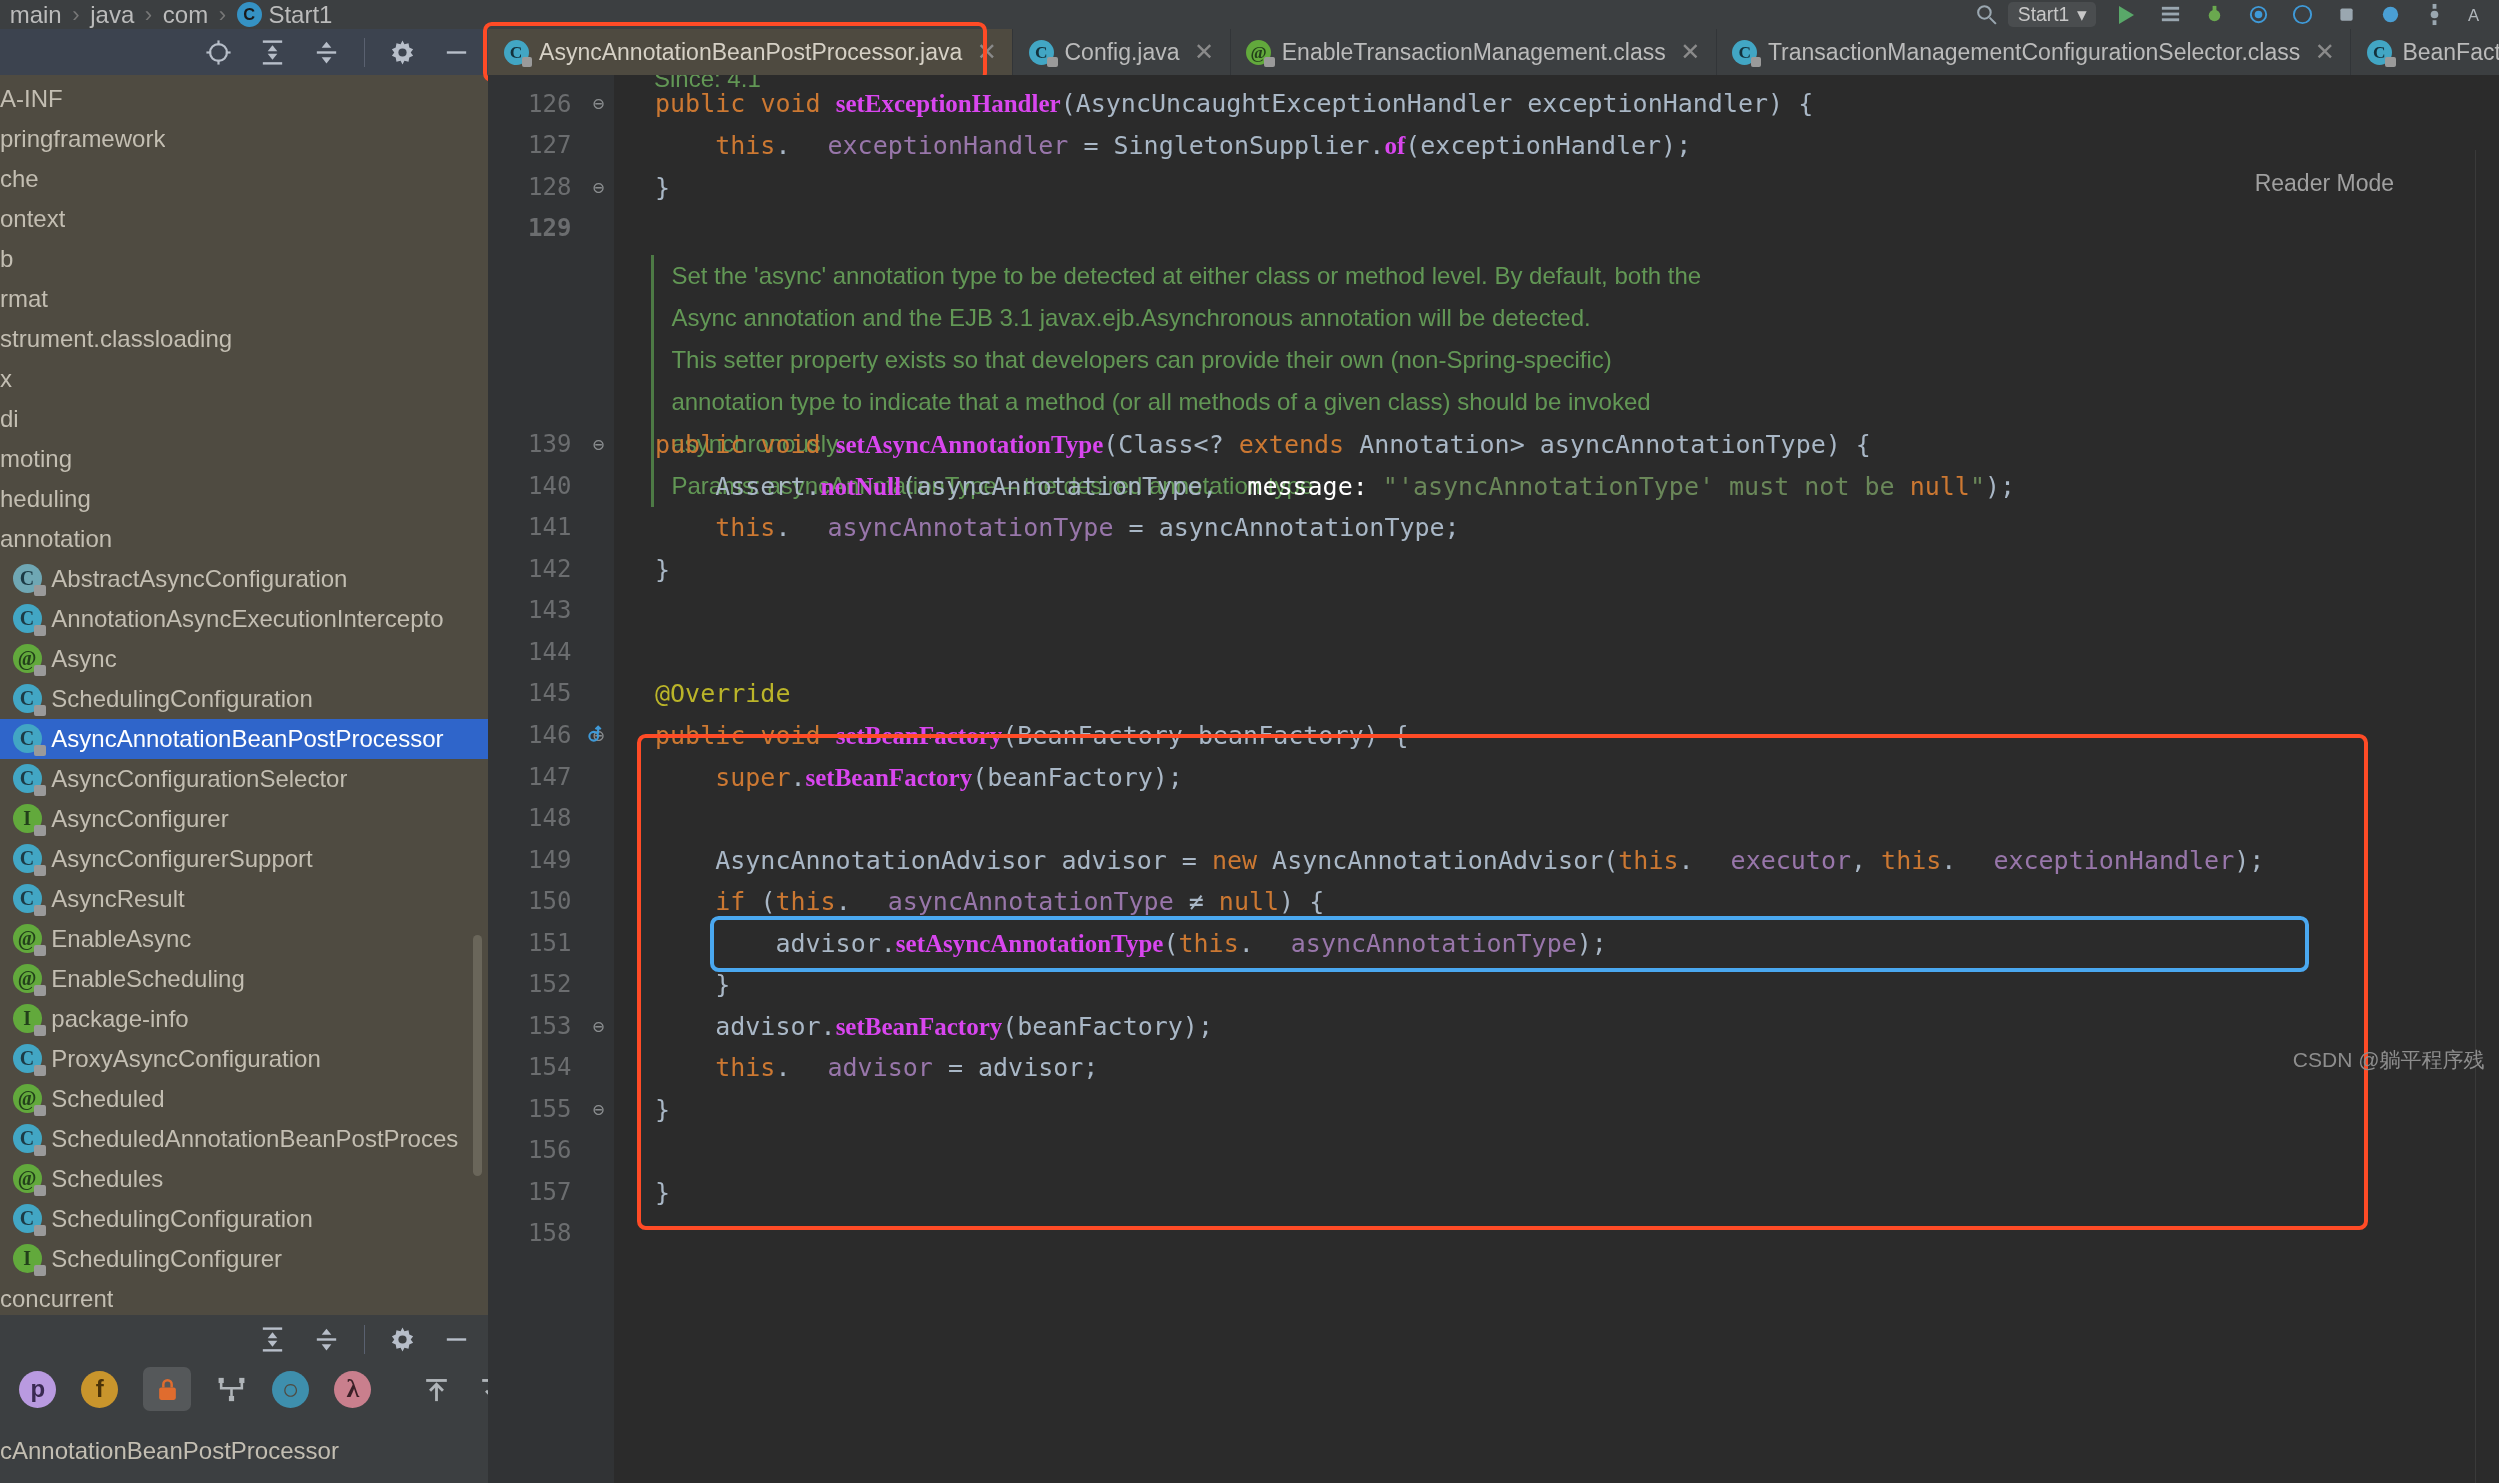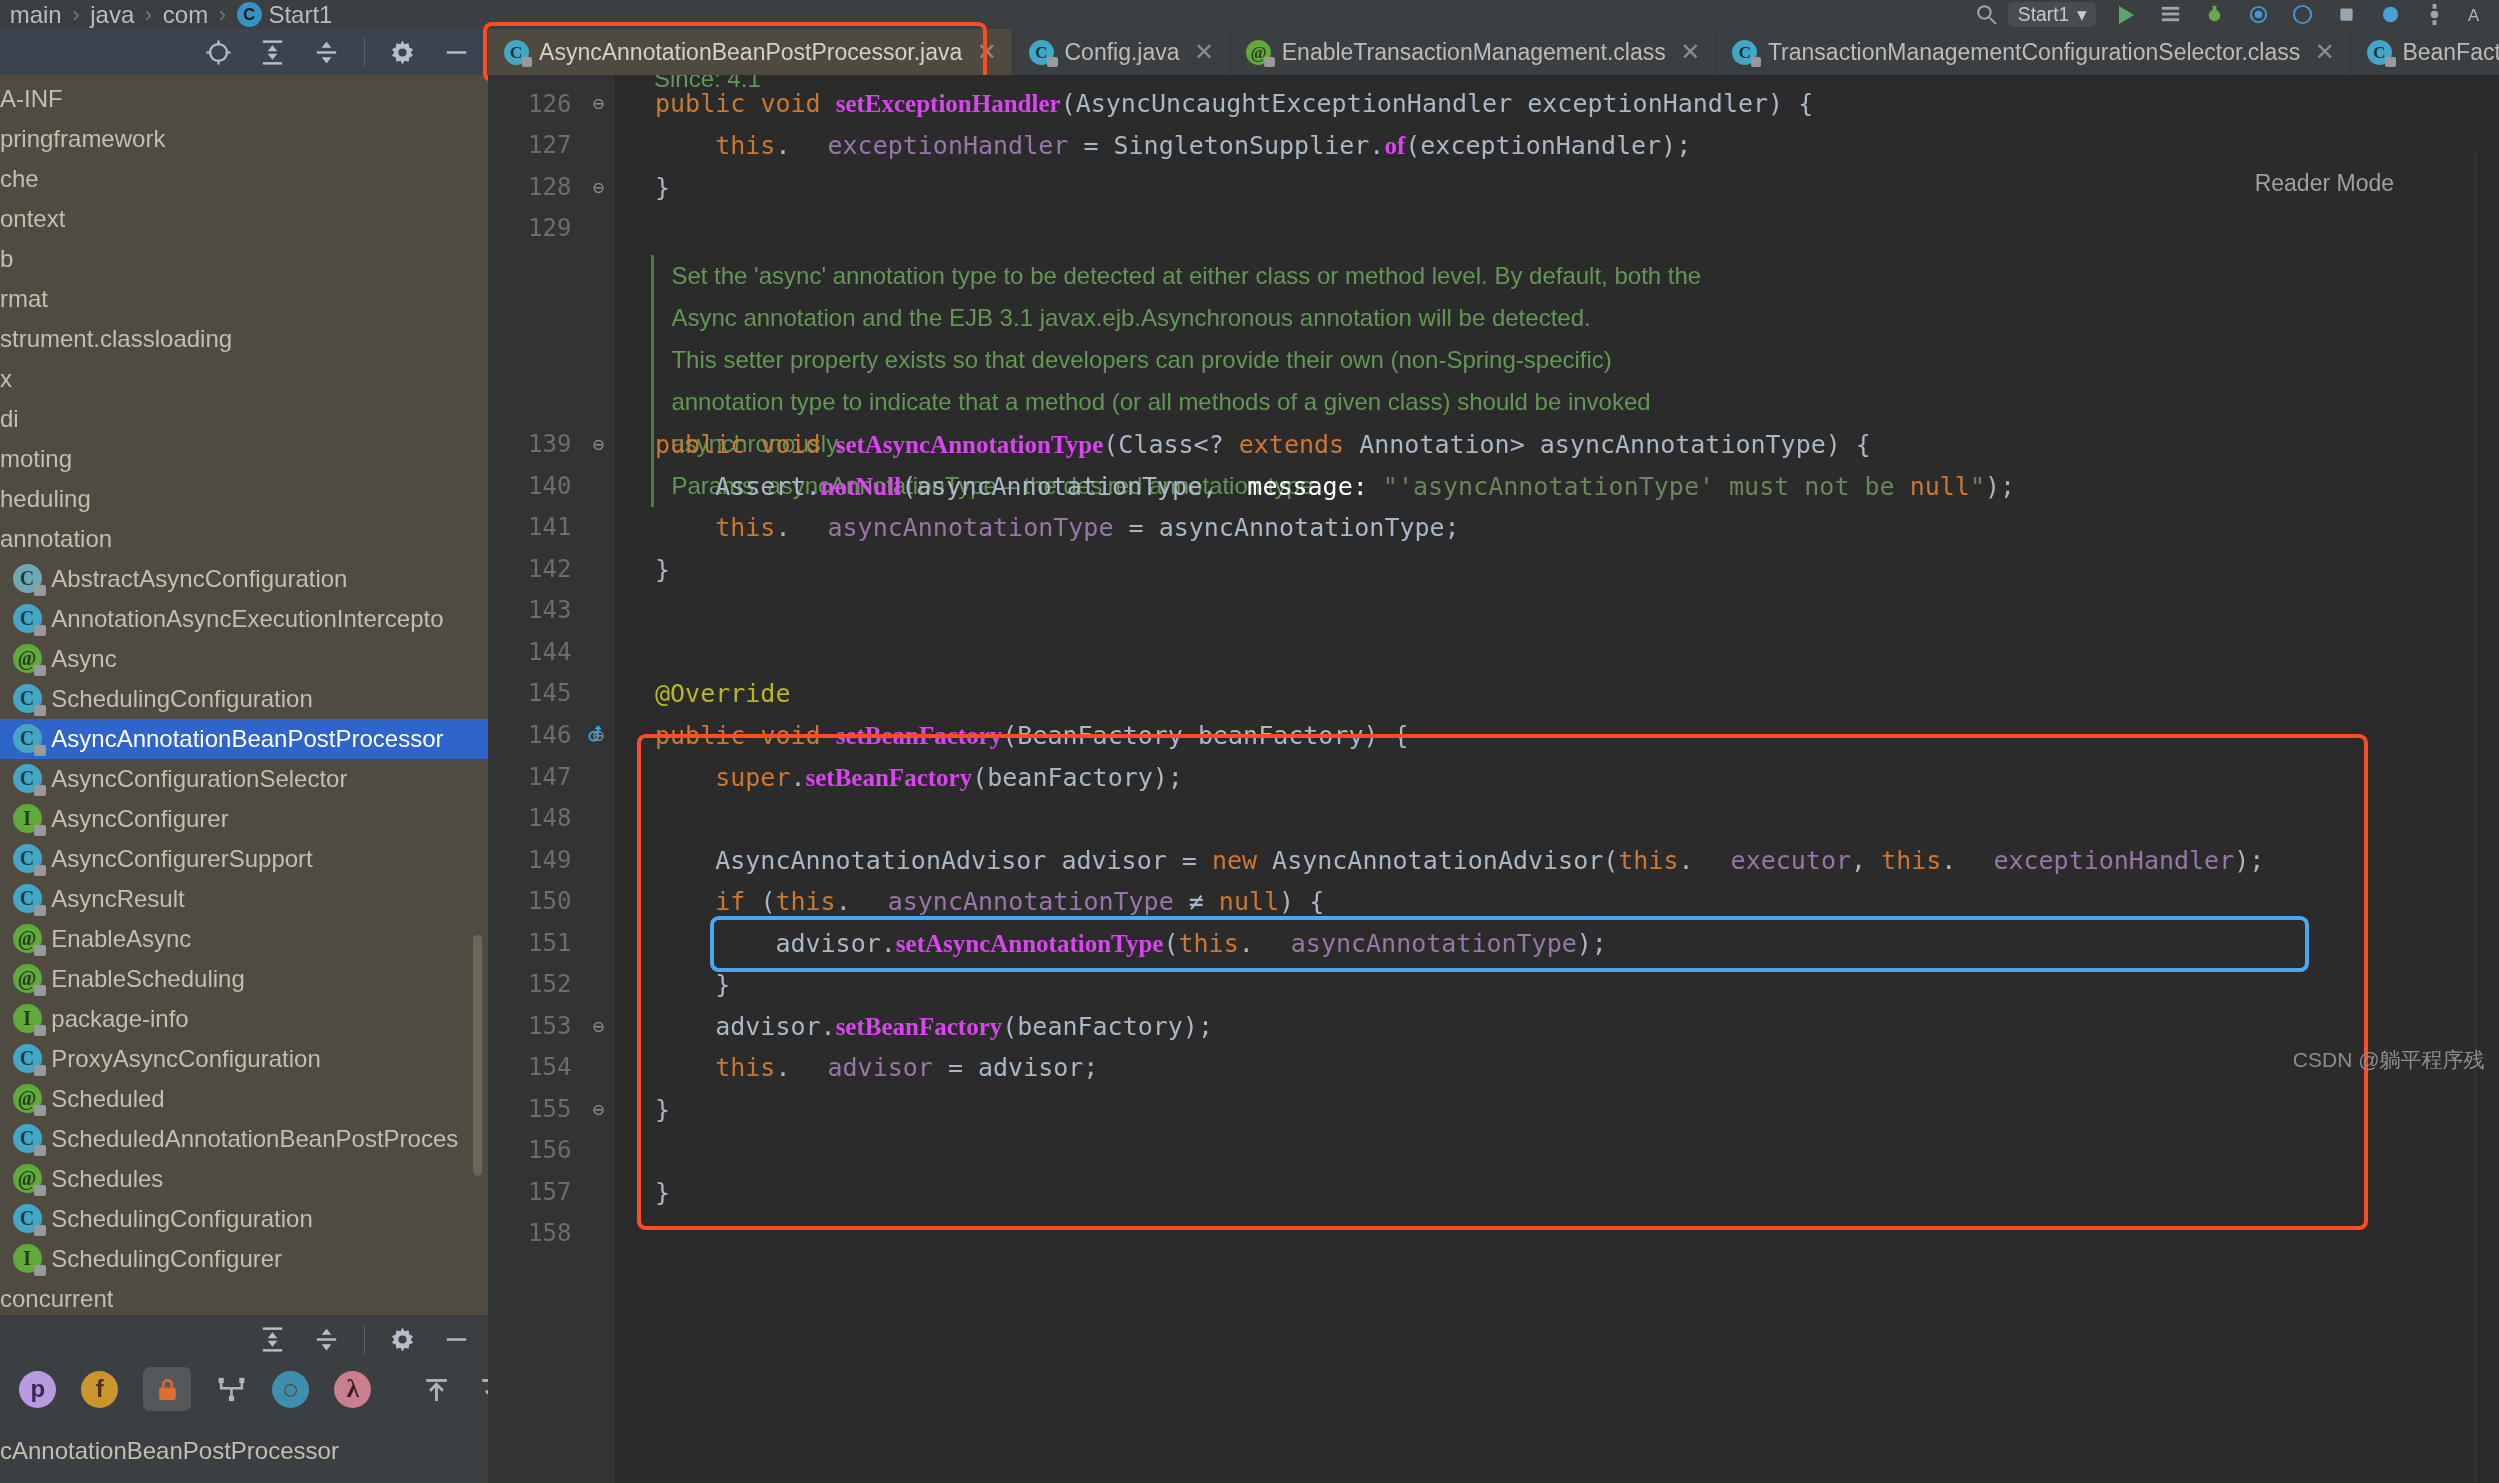--- a/index.html
+++ b/index.html
@@ -628,21 +628,21 @@
         <div class="line" style="top: 49px;">
           <span class="lnum">127</span>
           <span class="fold"></span>
           <span class="ltext">    <span class="kw">this</span>.<span class="fld">exceptionHandler</span> = SingletonSupplier.<span class="mth">of</span>(exceptionHandler);</span>
         </div>
         <div class="line" style="top: 91px;">
           <span class="lnum">128</span>
           <span class="fold">⊖</span>
           <span class="ltext">}</span>
         </div>
-        <div class="line" style="top: 132px;">
+        <div class="line" style="top: 132px; font-weight: bold;">
           <span class="lnum">129</span>
           <span class="fold"></span>
           <span class="ltext"></span>
         </div>
         <div class="doc-wrap" style="top: 180px;">
           <div class="doc" style="line-height: 42px;">Set the 'async' annotation type to be detected at either class or method level. By default, both the</div>
           <div class="doc" style="line-height: 42px;">Async annotation and the EJB 3.1 javax.ejb.Asynchronous annotation will be detected.</div>
           <div class="doc" style="line-height: 42px;">This setter property exists so that developers can provide their own (non-Spring-specific)</div>
           <div class="doc" style="line-height: 42px;">annotation type to indicate that a method (or all methods of a given class) should be invoked</div>
           <div class="doc" style="line-height: 42px;">asynchronously.</div>

